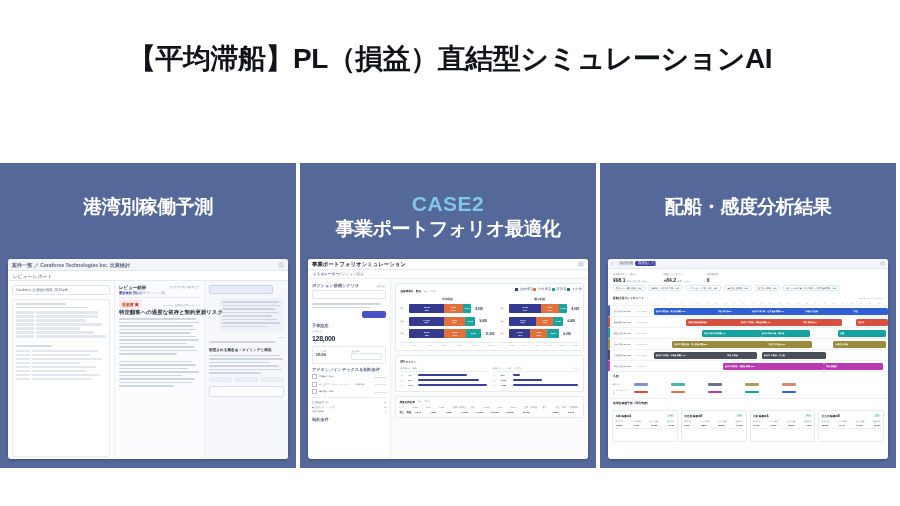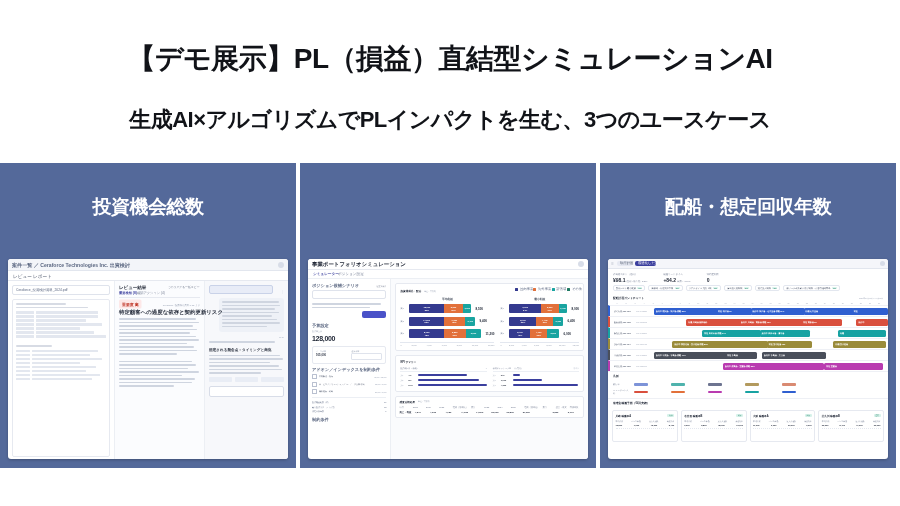--- a/index.html
+++ b/index.html
@@ -154,28 +154,27 @@
   .c3-cb{font-size:1.9px;background:#d7f2ea;color:#1f7a63;border-radius:1px;padding:0 1.5px;}
   .c3-cr{display:flex;justify-content:space-between;font-size:1.9px;color:#7a8398;margin-bottom:1px;}
   .c3-cv{display:flex;justify-content:space-between;font-size:2.2px;color:#2b3243;font-weight:bold;}
   .c3-spark{height:10px;border-top:.6px dotted #e3e7ef;margin-top:2px;position:relative;}
 </style>
 </head>
 <body>
 
 <div class="page">
 
-  <div class="title">【デモ展示】PL（損益）直結型シミュレーションAI</div>
-  <div class="subtitle">生成AI×アルゴリズムでPLインパクトを生む、3つのユースケース</div>
+  <div class="title">【平均滞船】PL（損益）直結型シミュレーションAI</div>
 
   <div class="panels">
 
     <div class="panel">
       <div class="panel-head">
-        <div class="case-title">投資機会総数</div>
+        <div class="case-title">港湾別稼働予測</div>
       </div>
       <div class="shot">
 
         <div class="c1-top">
           <span class="c1-crumb">案件一覧 ／ Ceraforce Technologies Inc. 出資検討</span>
           <span class="c1-avatar"></span>
         </div>
 
         <div class="c1-tabs">
           <span class="c1-tab">レビュー</span>
@@ -327,20 +326,24 @@
               <span class="c1-btn"></span>
             </div>
             <div class="c1-input"></div>
           </div>
 
         </div>
       </div>
     </div>
 
     <div class="panel">
+      <div class="panel-head">
+        <div class="case-label">CASE2</div>
+        <div class="case-title">事業ポートフォリオ最適化</div>
+      </div>
       <div class="shot">
 
         <div class="c2-top">
           <span class="c2-title">事業ポートフォリオシミュレーション</span>
           <span style="margin-left:auto;width:6px;height:6px;border-radius:50%;background:#d8dde8;"></span>
         </div>
 
         <div class="c2-tabs">
           <span style="font-size:2.6px;font-weight:bold;color:#3b3f9e;transform:scale(1.4);transform-origin:left center;white-space:nowrap;">シミュレーター</span>
           <span style="font-size:2.6px;color:#7a8398;transform:scale(1.4);transform-origin:left center;white-space:nowrap;">ポジション設定</span>
@@ -636,21 +639,21 @@
                 </div>
             </div>
           </div>
 
         </div>
       </div>
     </div>
 
     <div class="panel">
       <div class="panel-head">
-        <div class="case-title">配船・想定回収年数</div>
+        <div class="case-title">配船・感度分析結果</div>
       </div>
       <div class="shot">
 
         <div class="c3-top">
           <span style="font-size:3px;color:#9aa3b5;">☰</span>
           <span class="c3-pill">
             <span class="c3-pilltx">現行計画</span>
           </span>
           <span class="c3-pill active">
             <span class="c3-pilltx">最適化した案</span>

